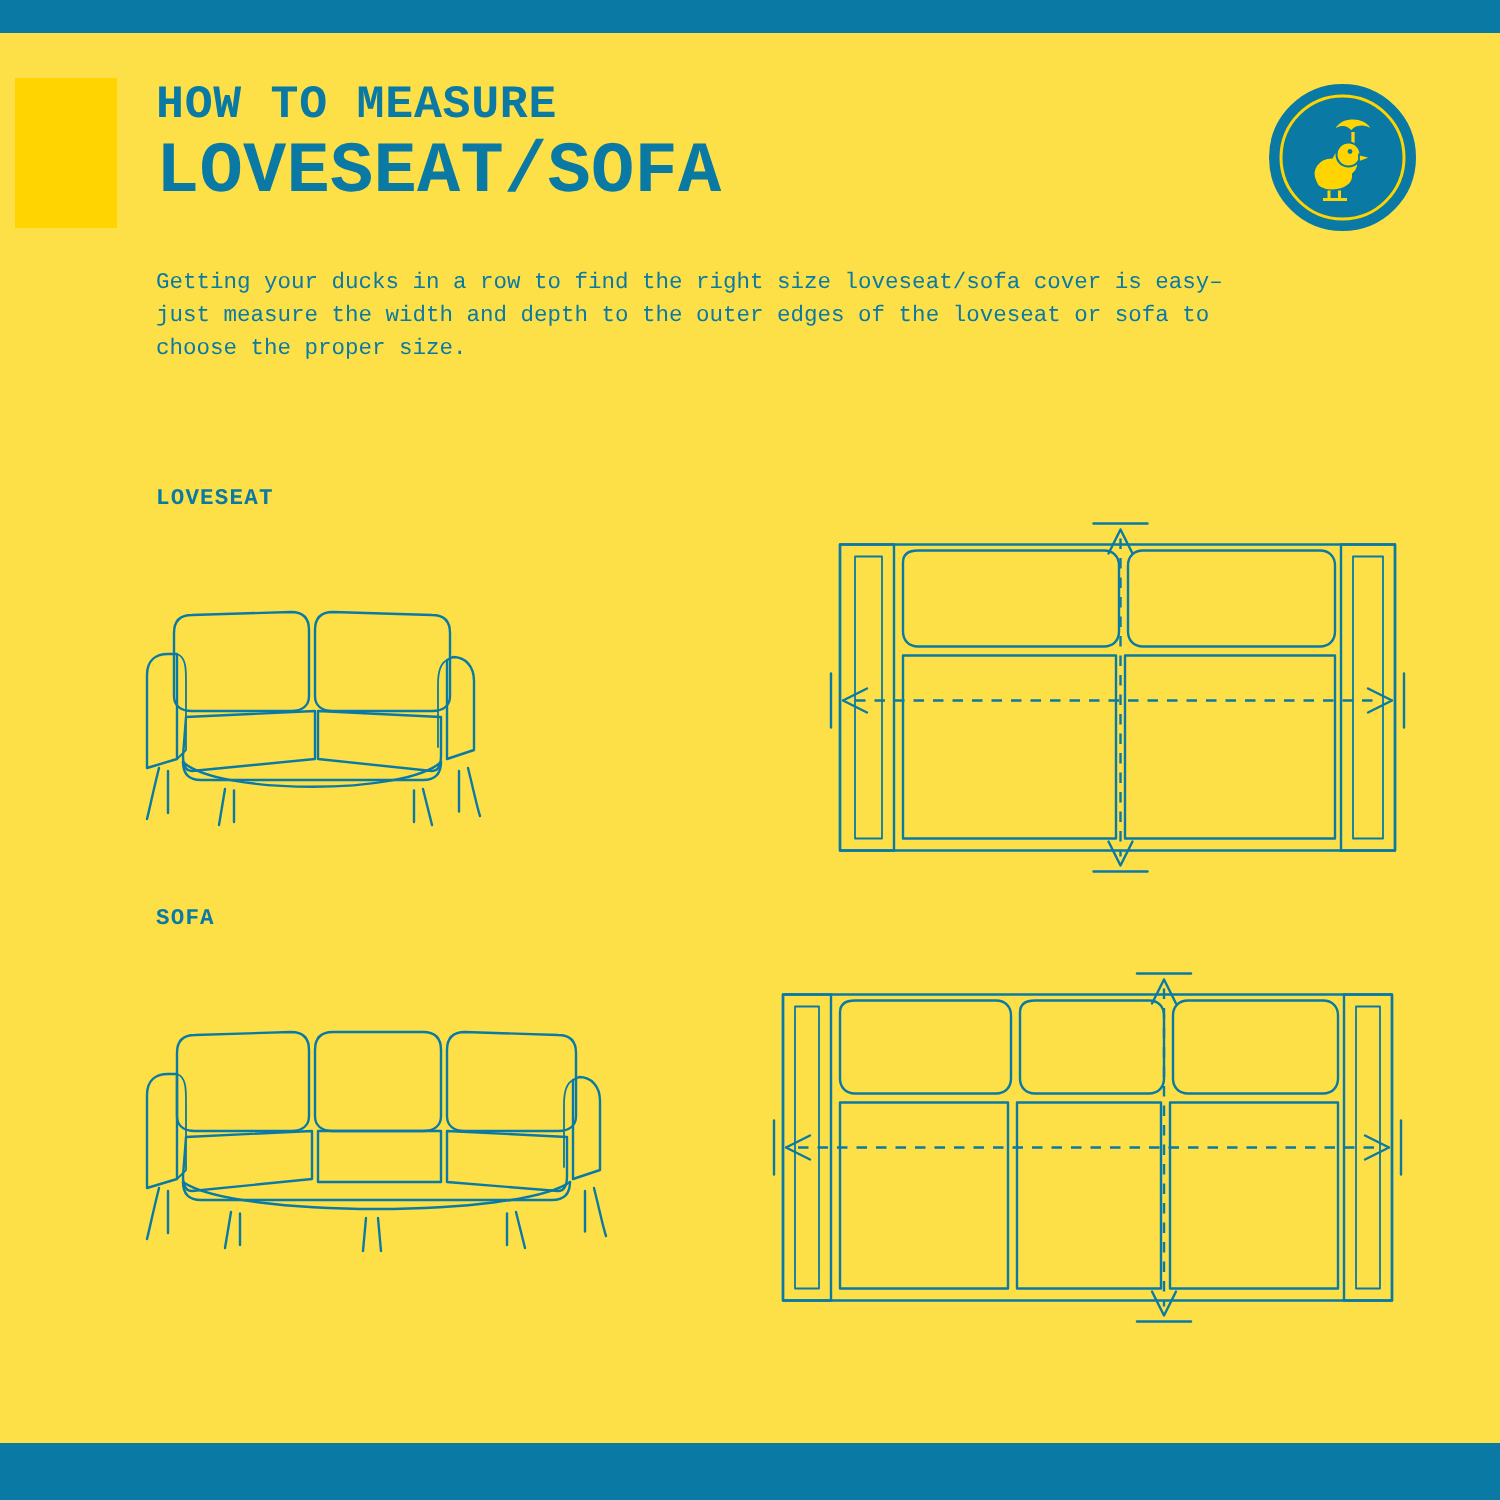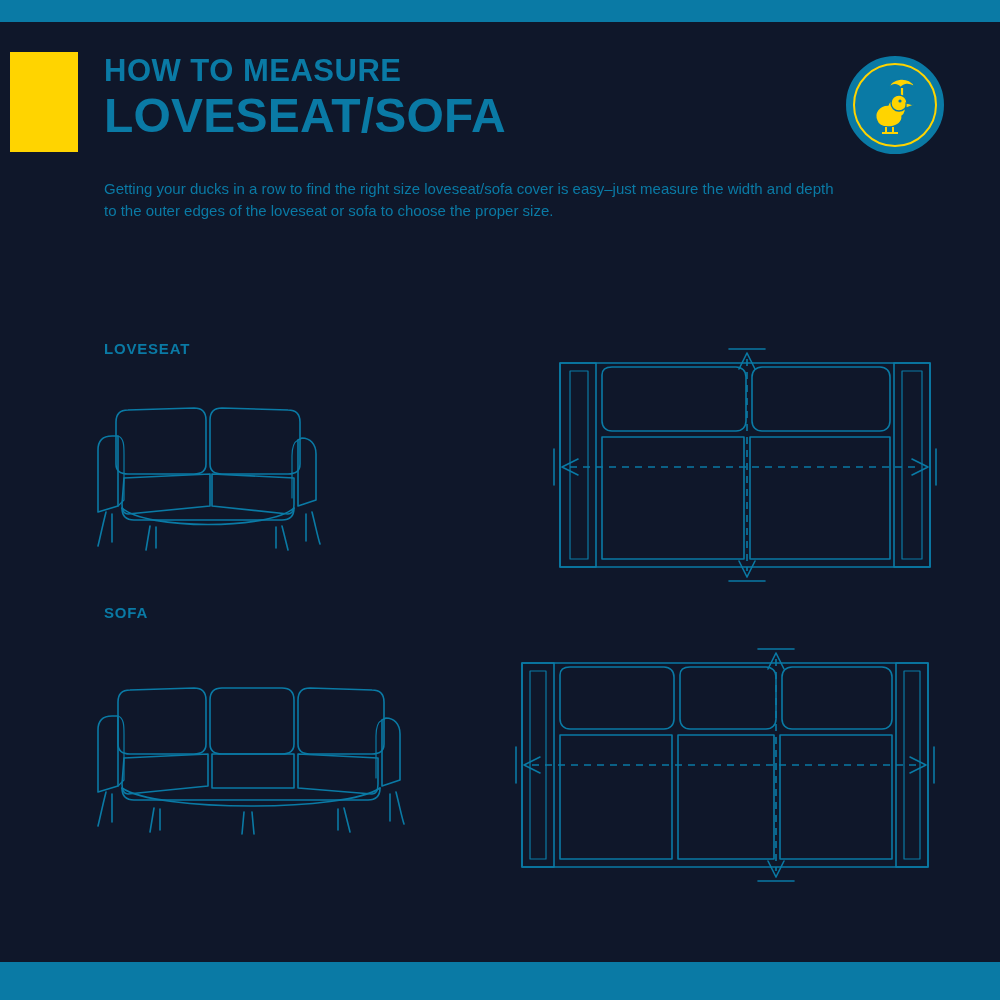--- a/index.html
+++ b/index.html
@@ -10,21 +10,22 @@
   body {
     width: 1000px;
     height: 1000px;
     font-family: "Liberation Sans", sans-serif;
     position: relative;
     overflow: hidden;
   }
   .page {
     position: absolute;
     inset: 0;
-    background: #0f172a;
+    background: #fde047;
+    font-family: Liberation Mono, monospace;
   }
   
   .bar-top {
     position: absolute;
     left: 0; top: 0;
     width: 1000px;
     height: 22px;
     background: #0a7aa5;
   }
   .bar-bottom {
@@ -100,21 +101,21 @@
     overflow: hidden;
   }
   
   .sec-label {
     position: absolute;
     font-size: 15px;
     font-weight: bold;
     letter-spacing: 0.8px;
     color: #0a7aa5;
   }
-  #label-loveseat { left: 104px; top: 340px; }
+  #label-loveseat { left: 104px; top: 324px; }
   #label-sofa { left: 104px; top: 604px; }
 
   .figure {
     position: absolute;
   }
   #fig-loveseat-persp { left: 86px; top: 378px; }
   #fig-loveseat-top   { left: 540px; top: 345px; }
   #fig-sofa-persp     { left: 86px; top: 660px; }
   #fig-sofa-top       { left: 500px; top: 645px; }
 

